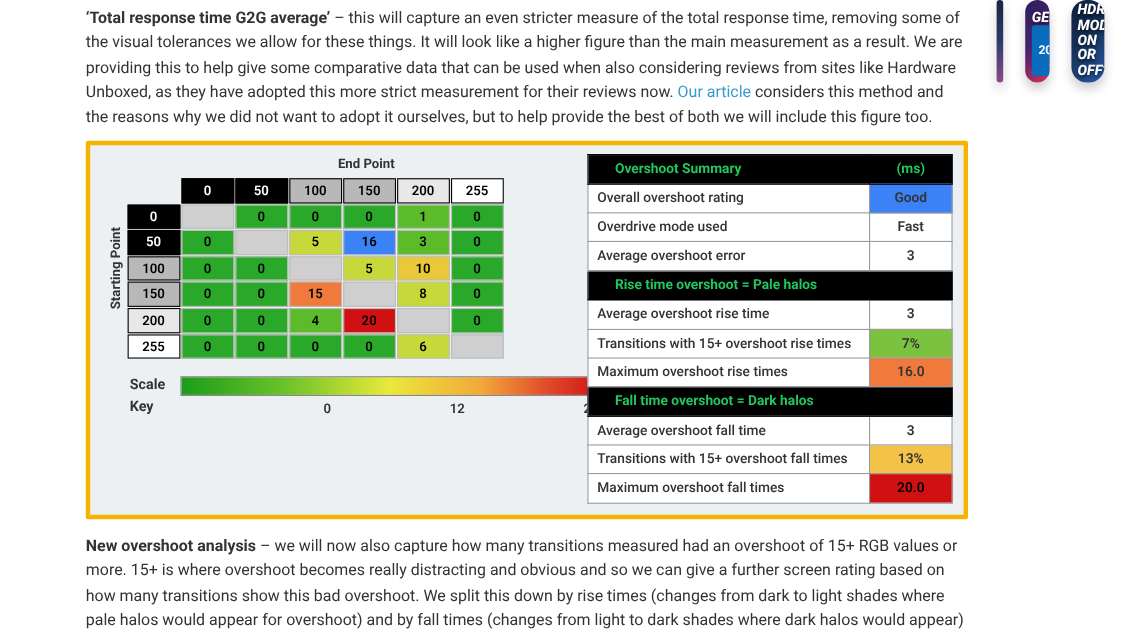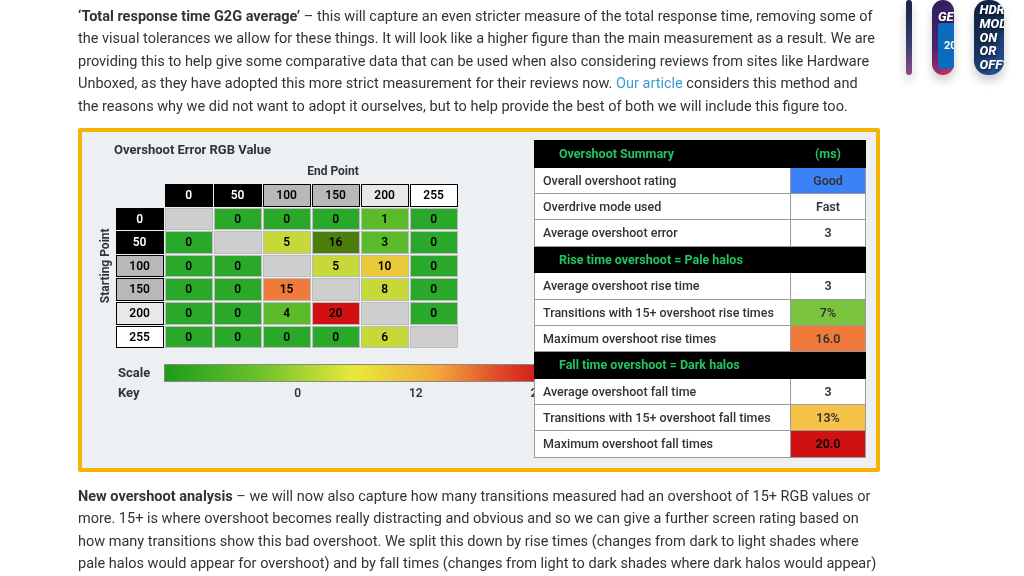--- a/index.html
+++ b/index.html
@@ -157,21 +157,20 @@
 <div class="page">
   <div class="article">
 
     <p>
       <span class="bold-lead">‘Total response time G2G average’</span><span> – this will capture an even stricter measure of the total response time, removing some of the visual tolerances we allow for these things. It will look like a higher figure than the main measurement as a result. We are providing this to help give some comparative data that can be used when also considering reviews from sites like Hardware Unboxed, as they have adopted this more strict measurement for their reviews now. </span><a href="#" class="body-link">Our article</a><span> considers this method and the reasons why we did not want to adopt it ourselves, but to help provide the best of both we will include this figure too.</span>
     </p>
 
     <div class="figure-wrap">
 
       <div class="heat-col">
-        <div class="heat-title">Overshoot Error RGB Value</div>
         <div class="heat-sub">End Point</div>
         <div class="heat-area">
           <div class="rot-label">Starting Point</div>
           <table class="heat">
             <thead>
                 <tr id="heat-head">
                   <th style="background: rgb(236, 240, 243); border: none;"></th>
                   <th>0</th>
                   <th>50</th>
                   <th class="light">100</th>
@@ -188,21 +187,21 @@
                   <td style="background: rgb(42, 168, 42); color: rgb(0, 0, 0);">0</td>
                   <td style="background: rgb(42, 168, 42); color: rgb(0, 0, 0);">0</td>
                   <td style="background: rgb(92, 187, 42); color: rgb(0, 0, 0);">1</td>
                   <td style="background: rgb(42, 168, 42); color: rgb(0, 0, 0);">0</td>
                 </tr>
                 <tr>
                   <th>50</th>
                   <td style="background: rgb(42, 168, 42); color: rgb(0, 0, 0);">0</td>
                   <td class="diag"></td>
                   <td style="background: rgb(199, 217, 58); color: rgb(0, 0, 0);">5</td>
-                  <td style="background: #4d7c0f; color: rgb(0, 0, 0);">16</td>
+                  <td style="background: #3b82f6; color: rgb(0, 0, 0);">16</td>
                   <td style="background: rgb(92, 187, 42); color: rgb(0, 0, 0);">3</td>
                   <td style="background: rgb(42, 168, 42); color: rgb(0, 0, 0);">0</td>
                 </tr>
                 <tr>
                   <th class="light">100</th>
                   <td style="background: rgb(42, 168, 42); color: rgb(0, 0, 0);">0</td>
                   <td style="background: rgb(42, 168, 42); color: rgb(0, 0, 0);">0</td>
                   <td class="diag"></td>
                   <td style="background: rgb(199, 217, 58); color: rgb(0, 0, 0);">5</td>
                   <td style="background: rgb(233, 201, 58); color: rgb(0, 0, 0);">10</td>

